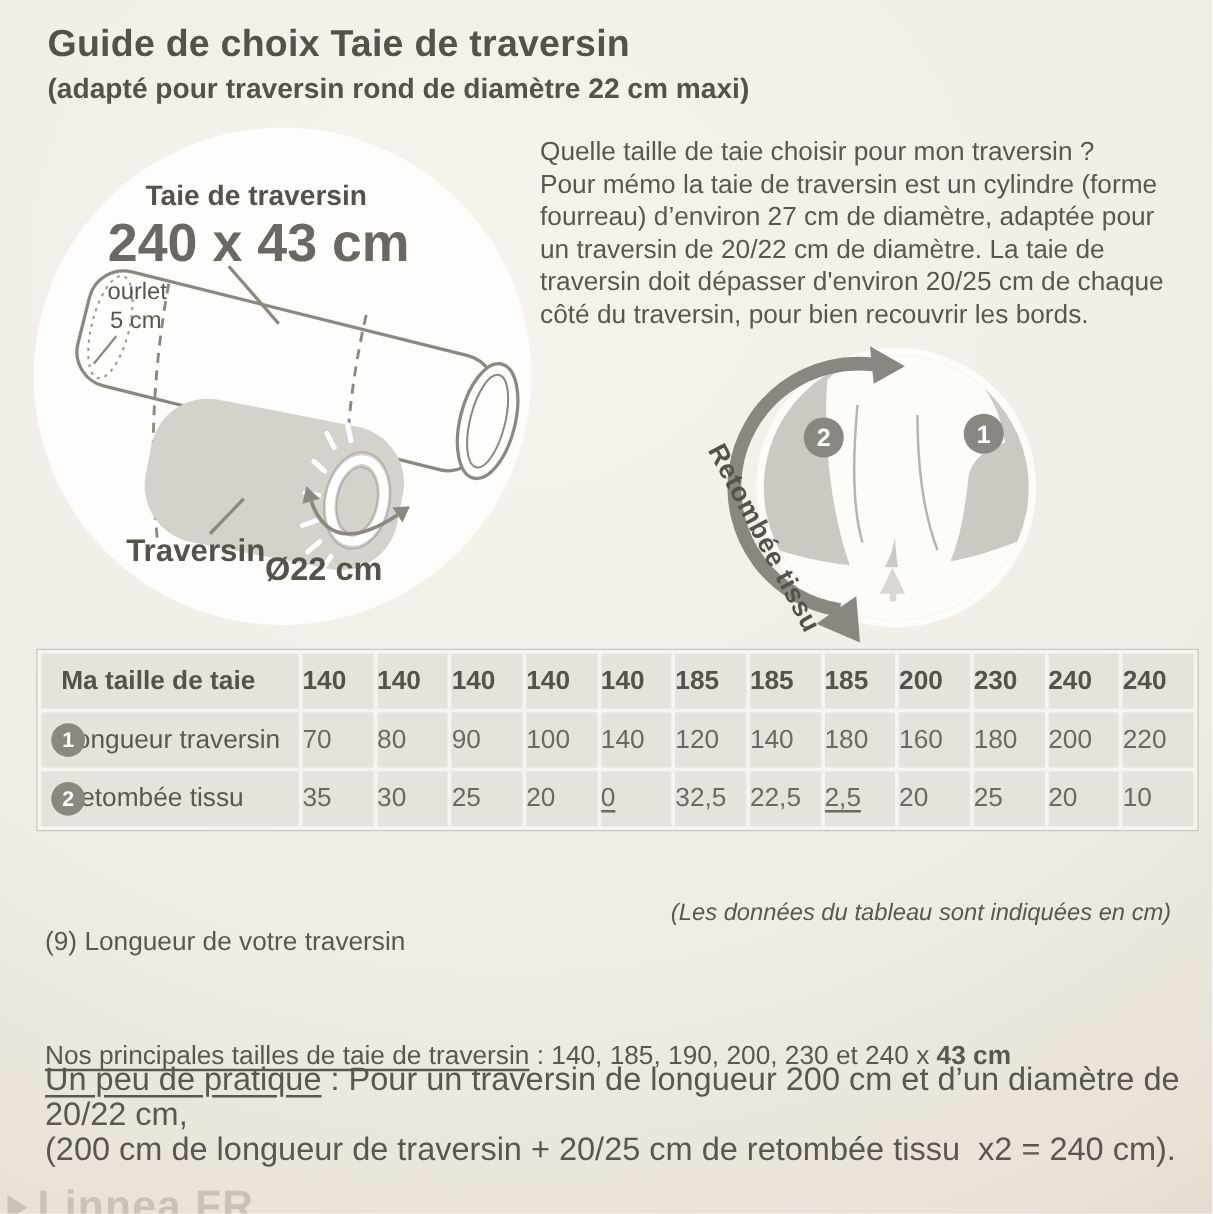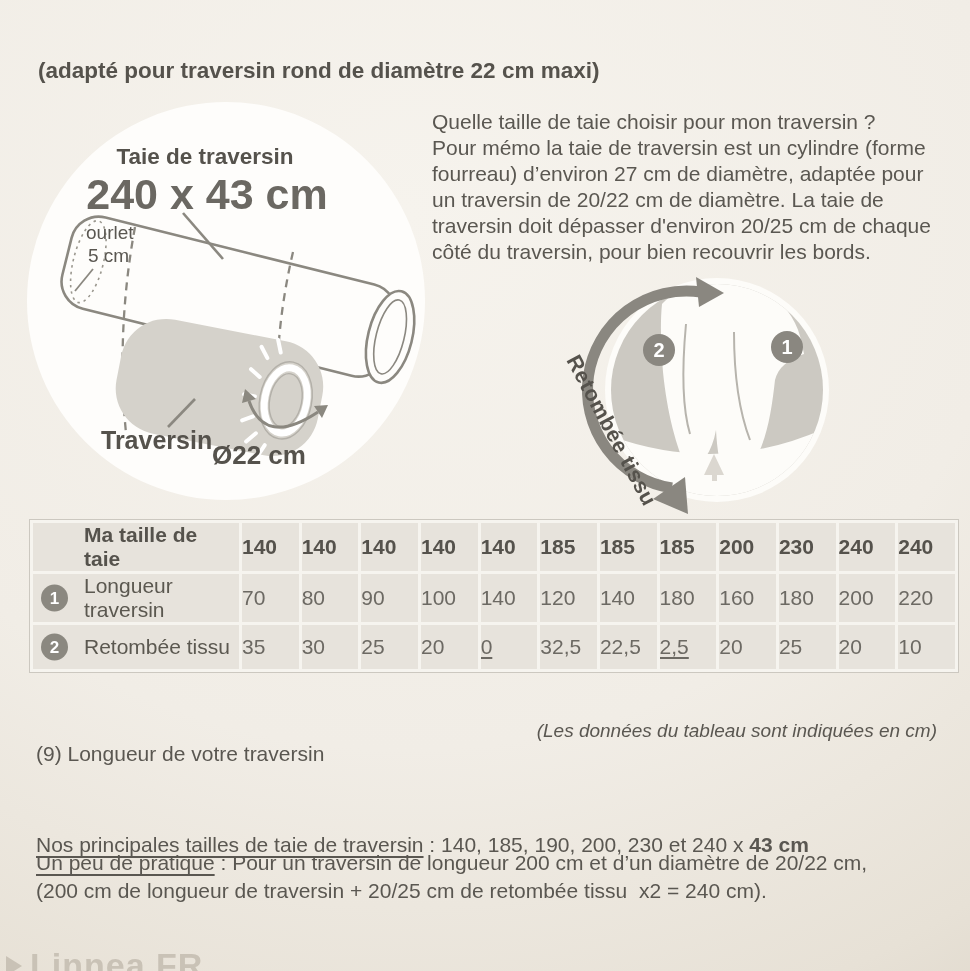--- a/index.html
+++ b/index.html
@@ -9,41 +9,42 @@
     background:radial-gradient(130% 115% at 42% 22%, #f6f3ed 0%, #f1ede6 48%, #e7e1d6 76%, #d6cec1 100%);
   }
   .abs{position:absolute;}
   .hdr-title{left:38px;top:19px;font-size:30px;font-weight:bold;color:#55524c;letter-spacing:.2px;}
   .hdr-sub{left:38px;top:58px;font-size:22.5px;font-weight:bold;color:#55524c;}
   .intro{left:432px;top:109px;width:540px;font-size:21px;line-height:26px;color:#5a5751;}
   .diagram-case{left:25px;top:97px;}
   .diagram-fold{left:550px;top:262px;}
   .size-table{left:30px;top:520px;width:928px;border-collapse:separate;border-spacing:3px;table-layout:fixed;background:#f6f4ef;outline:1px solid #ccc8c0;}
   .size-table td{background:#e7e3dc;height:44px;text-align:left;vertical-align:middle;font-size:21px;color:#6c6963;padding:0;overflow:hidden;}
-  .size-table td.lbl{text-align:left;padding-left:51px;position:relative;color:#5b5850;}
+  .size-table td.lbl{text-align:left;padding-left:16px;position:relative;color:#5b5850;}
   .size-table td.hdr{font-weight:bold;color:#55524c;}
   .badge{position:absolute;left:8px;top:50%;transform:translateY(-50%);width:27px;height:27px;border-radius:50%;
          background:#8b8880;color:#fff;font-weight:bold;font-size:17px;line-height:27px;text-align:center;}
   .size-table td.und{text-decoration:underline;text-underline-offset:3px;}
   .size-table td.bad{background:#c9c6bf;color:#8a8781;}
   .table-note{top:720px;right:33px;font-size:19px;font-style:italic;color:#5a5751;text-align:right;}
   .footnotes{left:36px;top:741px;font-size:21px;line-height:26px;color:#5a5751;}
   .sizes-line{left:36px;top:809px;font-size:21px;color:#5a5751;margin-top:24px;}
-  .practice{left:36px;top:849px;font-size:21px;line-height:28px;color:#5a5751;}
+  .practice{left:36px;top:849px;font-size:26px;line-height:28px;color:#5a5751;}
   .u{text-decoration:underline;text-underline-offset:4px;}
   .b{font-weight:bold;}
   .watermark{left:6px;top:946px;font-size:34px;font-weight:bold;color:#c9c2b6;letter-spacing:1px;display:flex;align-items:center;gap:8px;}
   .wm-tri{width:0;height:0;border-left:16px solid #c9c2b6;border-top:10px solid transparent;border-bottom:10px solid transparent;display:inline-block;}
   svg text{font-family:"Liberation Sans",sans-serif;}
 </style>
 </head>
 <body>
 
 <div class="page">
 
+  <div class="abs hdr-title">Guide de choix Taie de traversin</div>
   <div class="abs hdr-sub">(adapté pour traversin rond de diamètre 22 cm maxi)</div>
 
   <svg class="abs diagram-case" width="405" height="407" viewBox="0 0 405 407">
     <circle cx="201" cy="204" r="199" fill="#fefdfb"></circle>
 
     <g transform="translate(205,200) rotate(14)">
       <rect x="-168" y="-47" width="333" height="94" rx="28" fill="#fefdfb" stroke="#8b8880" stroke-width="2.6"></rect>
       <ellipse cx="165" cy="0" rx="22" ry="47" fill="#fefdfb" stroke="#8b8880" stroke-width="2.6"></ellipse>
       <ellipse cx="165" cy="0" rx="14" ry="38" fill="none" stroke="#8b8880" stroke-width="1.6"></ellipse>
       <ellipse cx="-146" cy="0" rx="15" ry="42" fill="none" stroke="#9a978e" stroke-width="1.6" stroke-dasharray="2.5 4"></ellipse>

